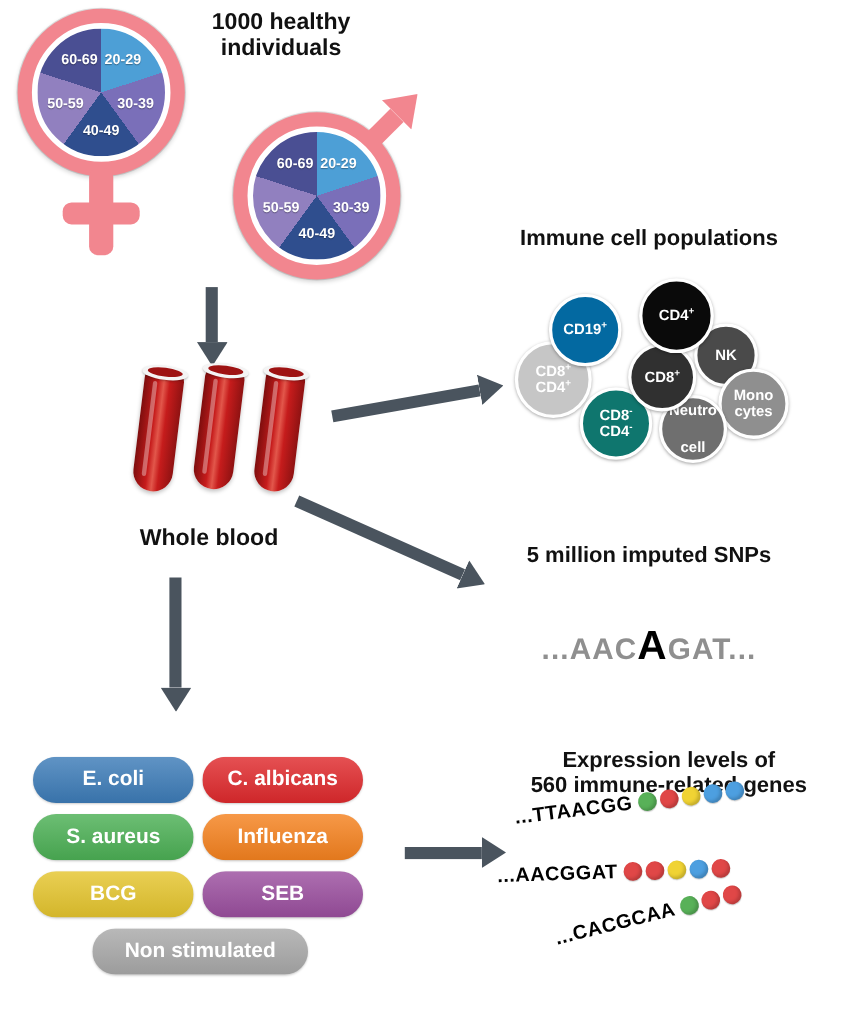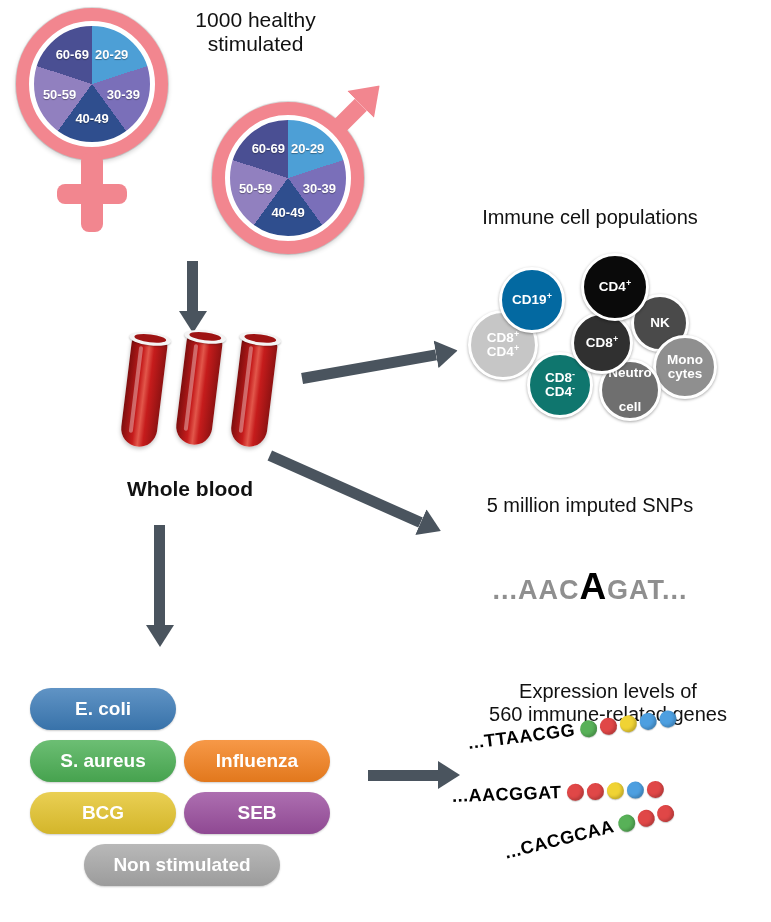--- a/index.html
+++ b/index.html
@@ -1,19 +1,19 @@
 <!DOCTYPE html>
 <html><head>
 <meta charset="utf-8">
 <style>
   html,body{margin:0;padding:0;background:#fff;}
   .canvas{position:relative;width:771px;height:922px;background:#fff;overflow:hidden;
           font-family:"Liberation Sans",sans-serif;color:#111;}
 
-  .title{position:absolute;font-weight:normal;text-align:center;line-height:1.15;}
+  .title{position:absolute;font-weight:bold;text-align:center;line-height:1.15;}
   .main-title{left:163px;top:8px;width:185px;font-size:21px;}
   .section-title{font-size:20px;}
   .cells-title{left:430px;top:206px;width:320px;}
   .snp-title{left:428px;top:494px;width:324px;}
   .expr-title{left:448px;top:680px;width:320px;}
 
   
   .sym-circle{position:absolute;width:152px;height:152px;border-radius:50%;
       border:13px solid #F2868F;background:#fff;box-sizing:border-box;
       box-shadow:0 0 0 1px rgba(0,0,0,.12),0 2px 5px rgba(0,0,0,.2);}
@@ -98,21 +98,21 @@
   .bead{width:17px;height:17px;border-radius:50%;display:inline-block;
       box-shadow:inset -2px -2px 3px rgba(0,0,0,.18),0 1px 1px rgba(0,0,0,.2);}
 </style>
 </head>
 <body>
 
 <div class="canvas">
 
   <div class="title main-title">
     <div>1000 healthy</div>
-    <div>stimulated</div>
+    <div>individuals</div>
   </div>
 
   <div class="sym-circle female-circle">
     <div class="pie" style="background-image: conic-gradient(rgb(77, 159, 214) 0deg, rgb(77, 159, 214) 72deg, rgb(122, 111, 185) 72deg, rgb(122, 111, 185) 144deg, rgb(47, 78, 142) 144deg, rgb(47, 78, 142) 216deg, rgb(145, 128, 191) 216deg, rgb(145, 128, 191) 288deg, rgb(74, 79, 147) 288deg, rgb(74, 79, 147) 360deg);">
       <span class="al al0">20-29</span>
       <span class="al al1">30-39</span>
       <span class="al al2">40-49</span>
       <span class="al al3">50-59</span>
       <span class="al al4">60-69</span>
     </div>
@@ -206,20 +206,21 @@
       <span><span>CD4</span><sup>+</sup></span>
     </div>
   </div>
 
   <div class="title section-title snp-title">5 million imputed SNPs</div>
   <div class="snp-line snp-2">
     <span class="snp-g">...AAC</span><span class="snp-v">A</span><span class="snp-g">GAT...</span>
   </div>
 
   <div class="pill p0" style="background-color: rgb(61, 124, 184);">E. coli</div>
+  <div class="pill p1" style="background-color: rgb(224, 42, 45);">C. albicans</div>
   <div class="pill p2" style="background-color: rgb(76, 176, 85);">S. aureus</div>
   <div class="pill p3" style="background-color: rgb(245, 130, 31);">Influenza</div>
   <div class="pill p4" style="background-color: rgb(229, 197, 46);">BCG</div>
   <div class="pill p5" style="background-color: rgb(155, 79, 159);">SEB</div>
   <div class="pill p6" style="background-color: rgb(169, 169, 169); text-align: center;">Non stimulated</div>
 
   <div class="title section-title expr-title">
     <div>Expression levels of</div>
     <div>560 immune-related genes</div>
   </div>

